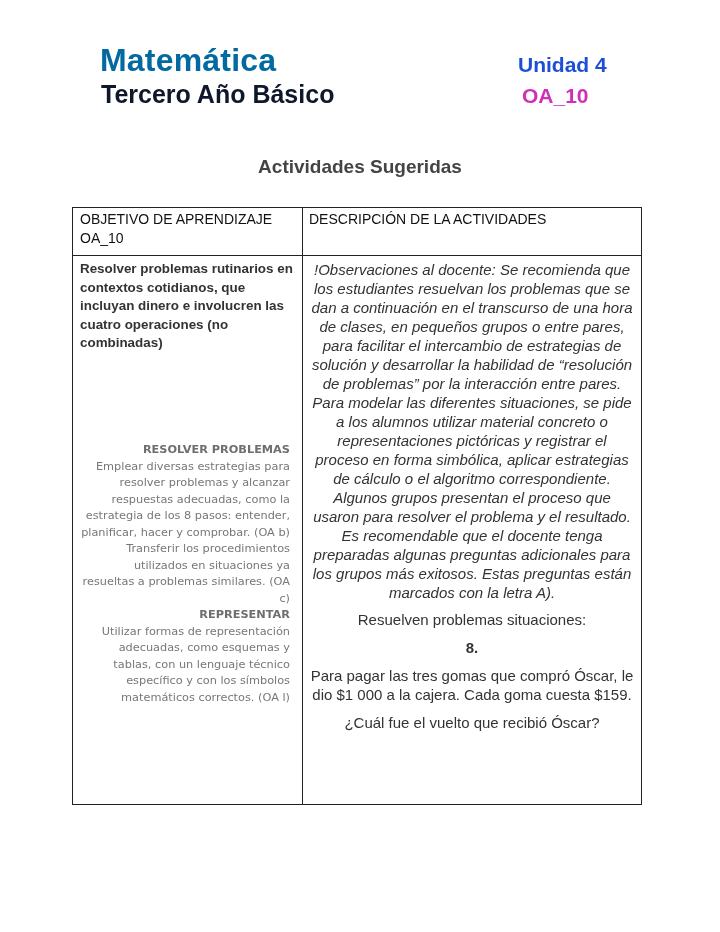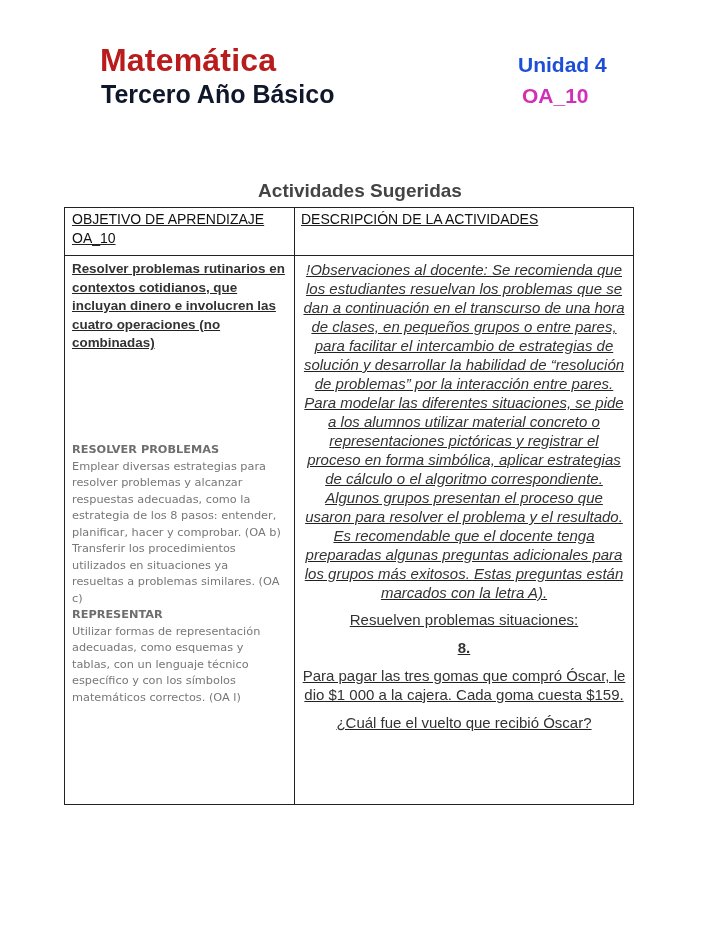--- a/index.html
+++ b/index.html
@@ -1,28 +1,28 @@
 <!DOCTYPE html>
 <html><head>
 <meta charset="utf-8">
 <style>
   html, body { margin:0; padding:0; background:#ffffff; }
   body { width:720px; height:932px; position:relative; overflow:hidden; font-family:"Liberation Sans", sans-serif; color:#222; }
-  .title-main { position:absolute; left:100px; top:42px; font-size:32px; font-weight:bold; color:#b91c1c; letter-spacing:0.2px; }
+  .title-main { position:absolute; left:100px; top:42px; font-size:32px; font-weight:bold; color:#0369a1; letter-spacing:0.2px; }
   .title-sub { position:absolute; left:101px; top:80px; font-size:25px; font-weight:bold; color:#0f172a; }
   .unit { position:absolute; left:518px; top:53px; font-size:21px; font-weight:bold; color:#1d4ed8; }
   .oa { position:absolute; left:522px; top:84px; font-size:21px; font-weight:bold; color:#d12fb8; }
-  .section-title { position:absolute; left:0; width:720px; top:180px; text-align:center; font-size:19px; font-weight:bold; color:#444; }
-  table.act { position:absolute; left:64px; top:207px; width:570px; height:598px; border-collapse:collapse;text-decoration:underline; }
+  .section-title { position:absolute; left:0; width:720px; top:156px; text-align:center; font-size:19px; font-weight:bold; color:#444; }
+  table.act { position:absolute; left:72px; top:207px; width:570px; height:598px; border-collapse:collapse; }
   table.act td, table.act th { border:1.3px solid #222; vertical-align:top; }
   .hdr-left { width:216px; padding:2px 6px 4px 7px; text-align:left; font-size:14px; font-weight:normal; color:#111; height:41px; line-height:19px; }
   .hdr-right { padding:2px 6px; text-align:left; font-size:14px; font-weight:normal; color:#111; line-height:19px; }
   .left-cell { padding:4px 6px 0 7px; font-size:13.4px; font-weight:bold; color:#333; line-height:18.5px; position:relative; }
   .objective { margin:0; }
-  .skills { position:absolute; left:7px; top:186px; width:210px; font-family:"DejaVu Sans", sans-serif; font-size:11.3px; color:#777; line-height:16.5px; font-weight:normal; }
+  .skills { position:absolute; left:7px; top:186px; width:210px; font-family:"DejaVu Sans", sans-serif; font-size:11.3px; color:#777; line-height:16.5px; font-weight:normal;text-align:right; }
   .skill-head { font-weight:bold; color:#6e6e6e; }
   .right-cell { padding:4px 7px 0 7px; font-size:15px; color:#333; line-height:19px;text-align:center; }
   .obs { font-style:italic; margin:0 0 8px 0; }
   .p { margin:0 0 9px 0; }
   .num { font-weight:bold; margin:0 0 9px 0; }
 </style>
 </head>
 <body>
 
 <div class="title-main">Matemática</div>

